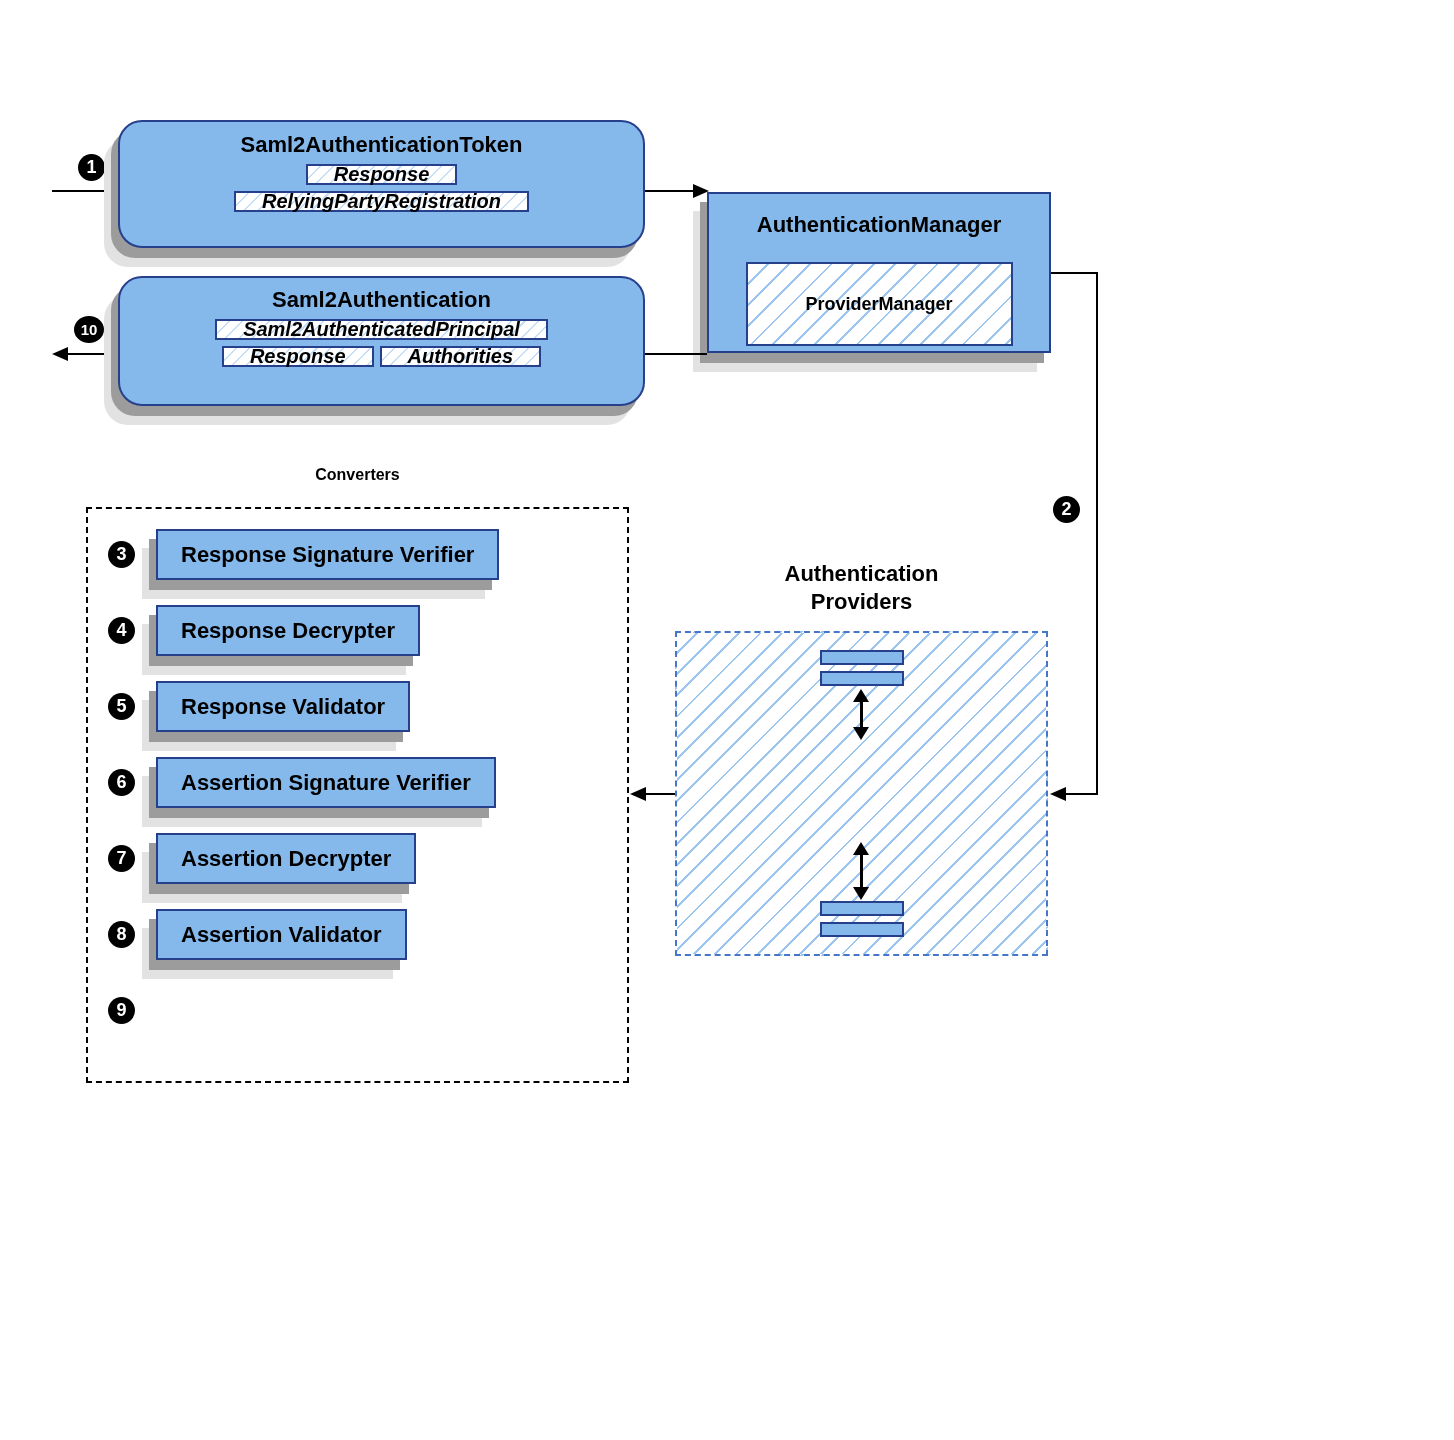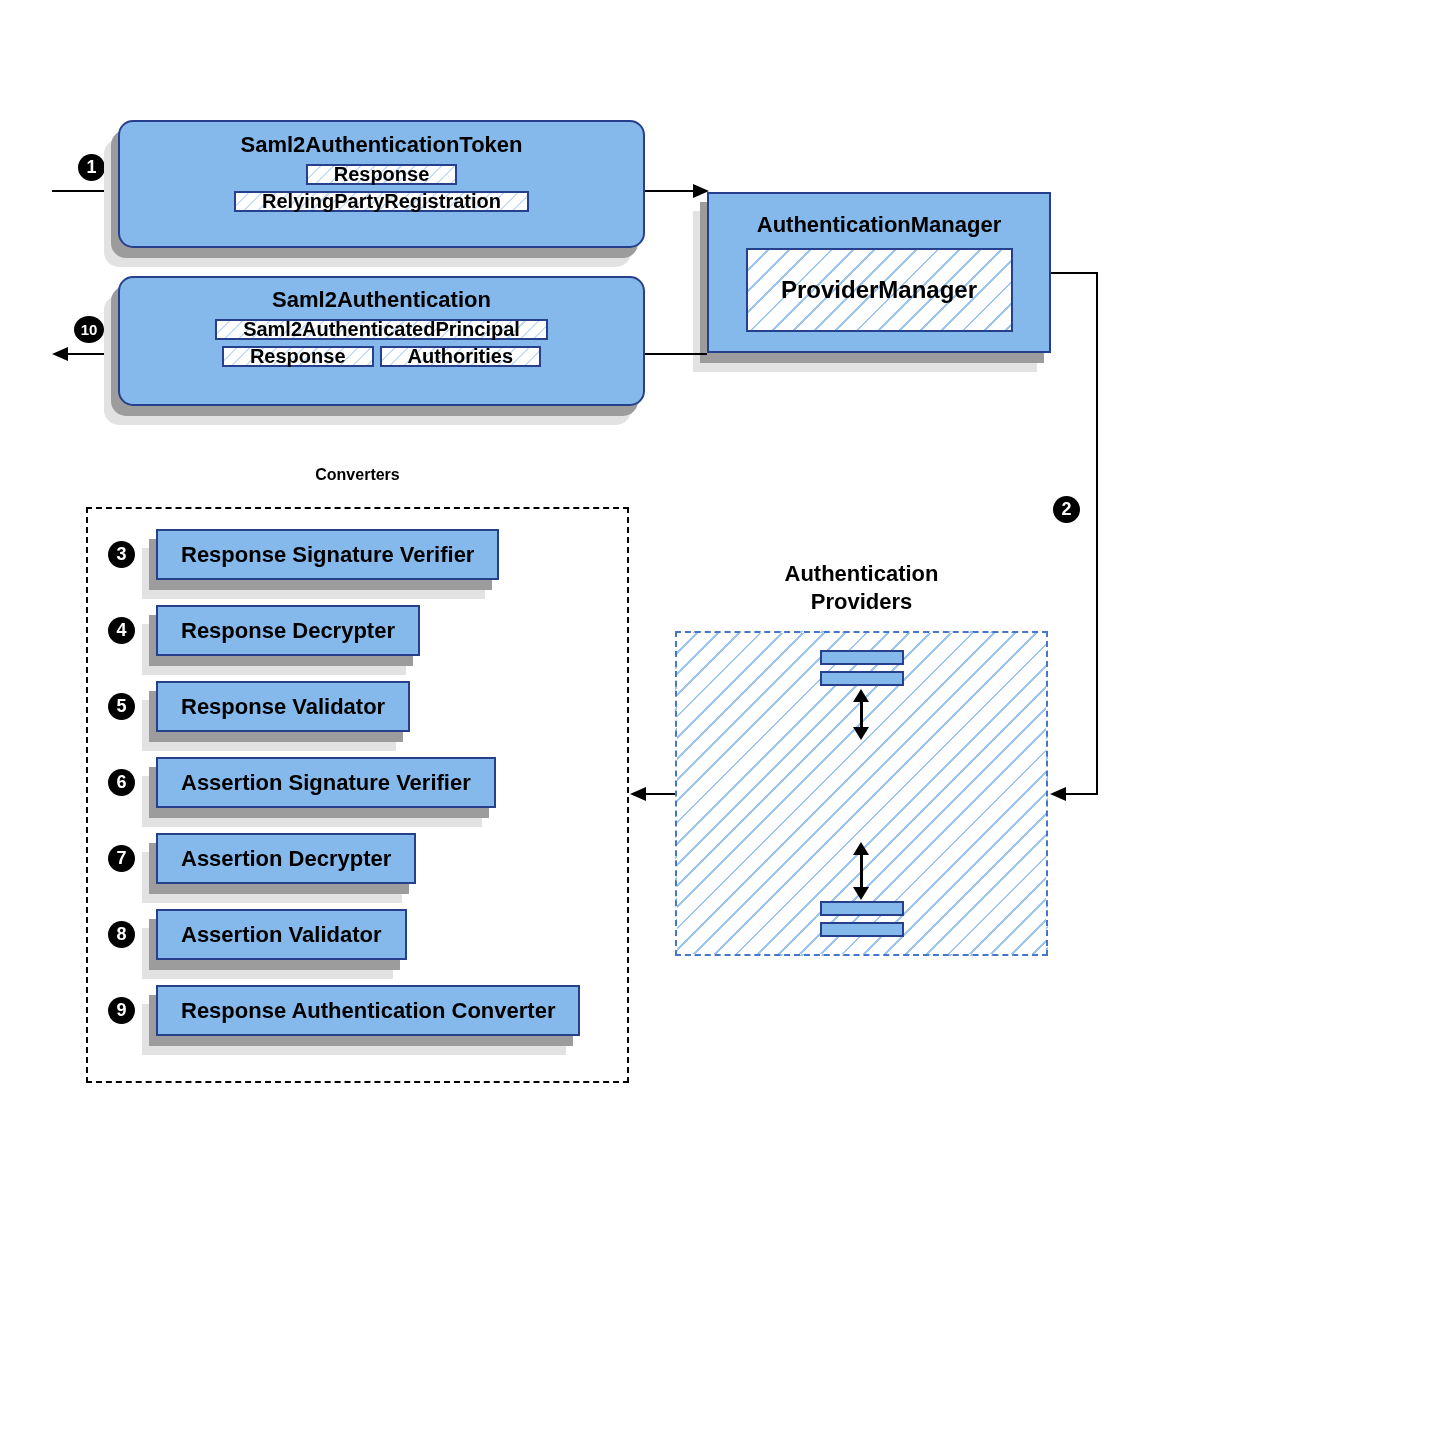--- a/index.html
+++ b/index.html
@@ -5,27 +5,28 @@
   html,body{margin:0;padding:0;background:#fff;}
   #stage{
     position:relative;width:1454px;height:1440px;background:#fff;overflow:hidden;
     font-family:"Liberation Sans", sans-serif;color:#000;
   }
   
   .bluebox{
     position:absolute;background:#85b9ec;border:2px solid #27408b;box-sizing:border-box;
     box-shadow:-7px 10px 0 #9c9c9c,-14px 19px 0 #e2e2e2;
   }
-  .rounded{border-radius:15px;}
+  .rounded{border-radius:24px;}
   .boxtitle{font-weight:bold;font-size:22px;text-align:center;line-height:26px;}
   .fieldbox{
     background:#fff;border:2px solid #27408b;box-sizing:border-box;height:21px;
     display:flex;align-items:center;justify-content:center;
     font-weight:bold;font-size:20px;padding:0 26px;
     background-image:repeating-linear-gradient(135deg,transparent 0,transparent 8px,rgba(150,195,240,.55) 8px,rgba(150,195,240,.55) 9.5px);
+    font-style:italic;
   }
   .hatch-strong{
     background-color:#fff;
     background-image:repeating-linear-gradient(135deg,transparent 0,transparent 13px,#9cc6f0 13px,#9cc6f0 15px);
   }
   .badge{
     position:absolute;width:27px;height:27px;border-radius:50%;background:#000;color:#fff;
     display:flex;align-items:center;justify-content:center;font-weight:bold;font-size:18px;
   }
   .hline{position:absolute;height:2px;background:#000;}
@@ -35,22 +36,22 @@
   
   #token-box{left:118px;top:120px;width:527px;height:128px;display:flex;flex-direction:column;align-items:center;}
   #token-box .boxtitle{margin-top:10px;}
   #token-box .fieldbox{margin-top:6px;}
   #auth-box{left:118px;top:276px;width:527px;height:130px;display:flex;flex-direction:column;align-items:center;}
   #auth-box .boxtitle{margin-top:9px;}
   #auth-box .fieldbox{margin-top:6px;}
   #auth-box .fieldrow{display:flex;gap:6px;}
   #mgr-box{left:707px;top:192px;width:344px;height:161px;display:flex;flex-direction:column;align-items:center;}
   #mgr-box .boxtitle{margin-top:18px;}
-  #provider-manager{width:267px;height:84px;margin-top:10px;border:2px solid #27408b;box-sizing:border-box;
-    display:flex;align-items:center;justify-content:center;font-weight:bold;font-size:24px;}
+  #provider-manager{width:267px;height:84px;margin-top:24px;border:2px solid #27408b;box-sizing:border-box;
+    display:flex;align-items:center;justify-content:center;font-weight:bold;font-size:18px;}
   #conv-title{position:absolute;left:86px;top:466px;width:543px;text-align:center;font-weight:bold;font-size:16px;}
   #conv-box{position:absolute;left:86px;top:507px;width:543px;height:576px;border:2px dashed #000;box-sizing:border-box;
     padding:20px 0 0 20px;}
   .conv-row{display:flex;align-items:center;height:51px;margin-bottom:25px;}
   .conv-row .badge{position:static;flex:0 0 27px;}
   .conv-label-box{margin-left:21px;height:51px;background:#85b9ec;border:2px solid #27408b;box-sizing:border-box;
     display:flex;align-items:center;padding:16px 23px;font-weight:bold;font-size:22px;white-space:nowrap;
     box-shadow:-7px 10px 0 #9c9c9c,-14px 19px 0 #e2e2e2;}
   #prov-title{position:absolute;left:675px;top:560px;width:373px;text-align:center;font-weight:bold;font-size:22px;line-height:28px;}
   #prov-box{position:absolute;left:675px;top:631px;width:373px;height:325px;border:2px dashed #4676c8;box-sizing:border-box;}
@@ -126,21 +127,20 @@
       <div class="conv-row">
         <div class="badge">7</div>
         <div class="conv-label-box">Assertion Decrypter</div>
       </div>
       <div class="conv-row">
         <div class="badge">8</div>
         <div class="conv-label-box">Assertion Validator</div>
       </div>
       <div class="conv-row">
         <div class="badge">9</div>
-        <div class="conv-label-box">Response Authentication Converter</div>
       </div>
     </div>
 
   <div class="hline" style="left:646px;top:793px;width:44px;"></div>
   <div class="ah-left" style="left:630px;top:787px;"></div>
 
   <div id="prov-title">
     <div>Authentication</div>
     <div>Providers</div>
   </div>

